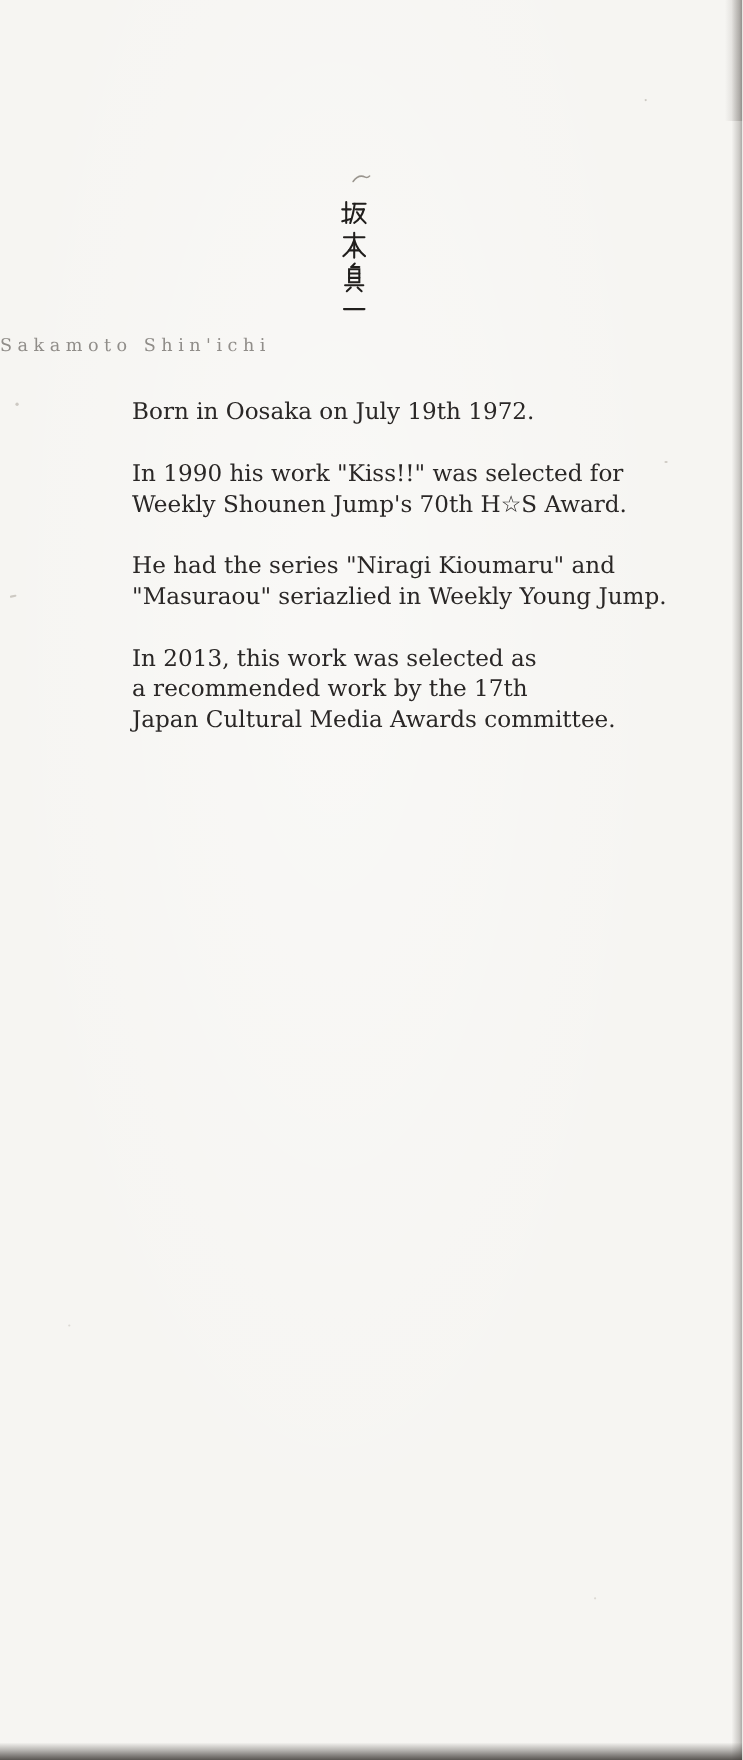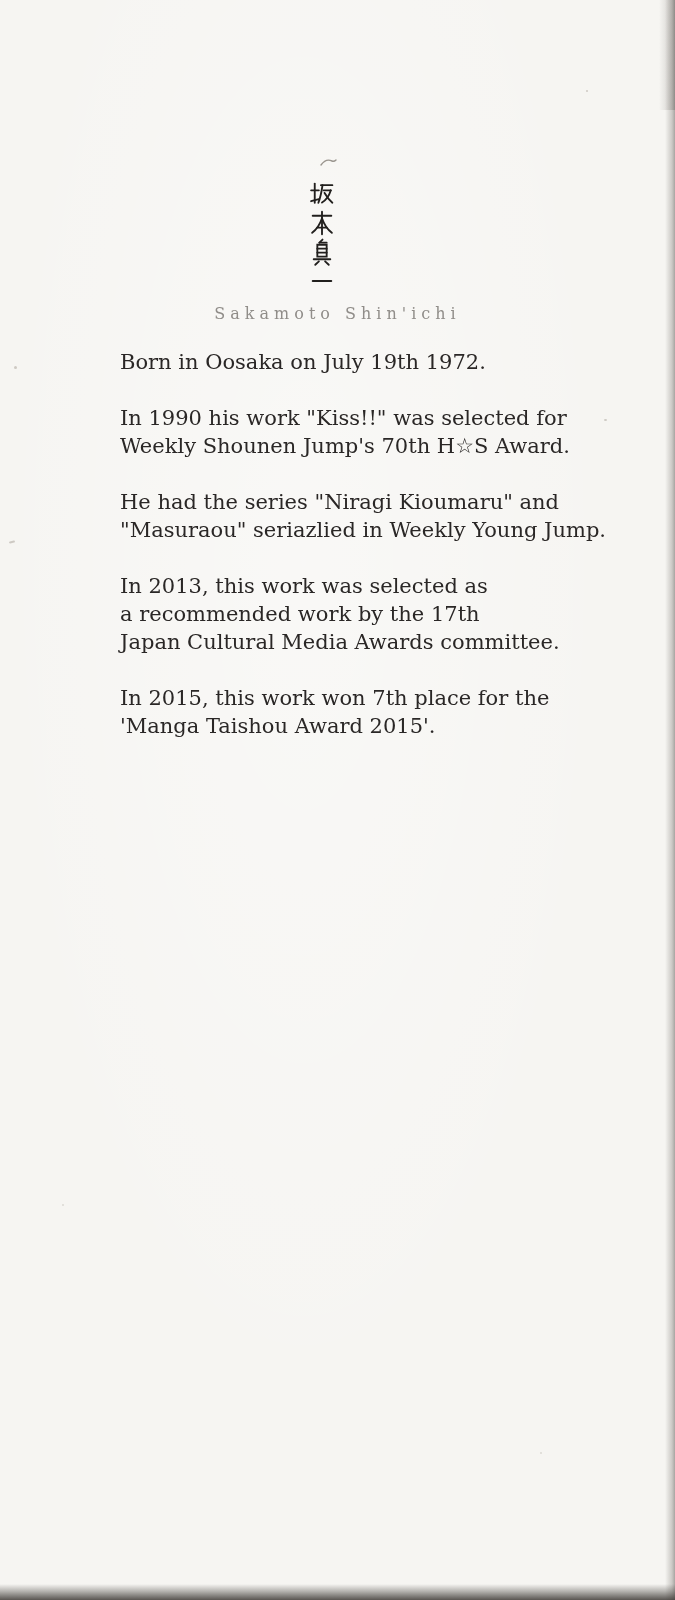--- a/index.html
+++ b/index.html
@@ -75,30 +75,30 @@
     stroke-width: 1.8;
     stroke-linecap: round;
     fill: none;
   }
 
   .romanized {
     position: absolute;
     left: 0;
     top: 304px;
     width: 100%;
-    text-align: center;
+    text-align: left;
     font-size: 16px;
     letter-spacing: 5px;
     color: #908d89;
   }
 
   .bio {
     position: absolute;
     left: 120px;
-    top: 348px;
+    top: 360px;
     width: 540px;
   }
   .bio p {
     margin: 0 0 28px 0;
     font-size: 21px;
     line-height: 28px;
     white-space: pre-line;
     color: #2a2726;
   }
 </style>
@@ -152,22 +152,20 @@
 
   <div class="bio">
     <p>Born in Oosaka on July 19th 1972.</p>
     <p>In 1990 his work "Kiss!!" was selected for
 Weekly Shounen Jump's 70th H☆S Award.</p>
     <p>He had the series "Niragi Kioumaru" and
 "Masuraou" seriazlied in Weekly Young Jump.</p>
     <p>In 2013, this work was selected as
 a recommended work by the 17th
 Japan Cultural Media Awards committee.</p>
-    <p>In 2015, this work won 7th place for the
-'Manga Taishou Award 2015'.</p>
   </div>
 
   <span class="speck s1"></span>
   <span class="speck s2"></span>
   <span class="speck s3"></span>
   <span class="speck s4"></span>
   <span class="speck s5"></span>
   <span class="speck s6"></span>
 
   <div class="edge-right-top"></div>

